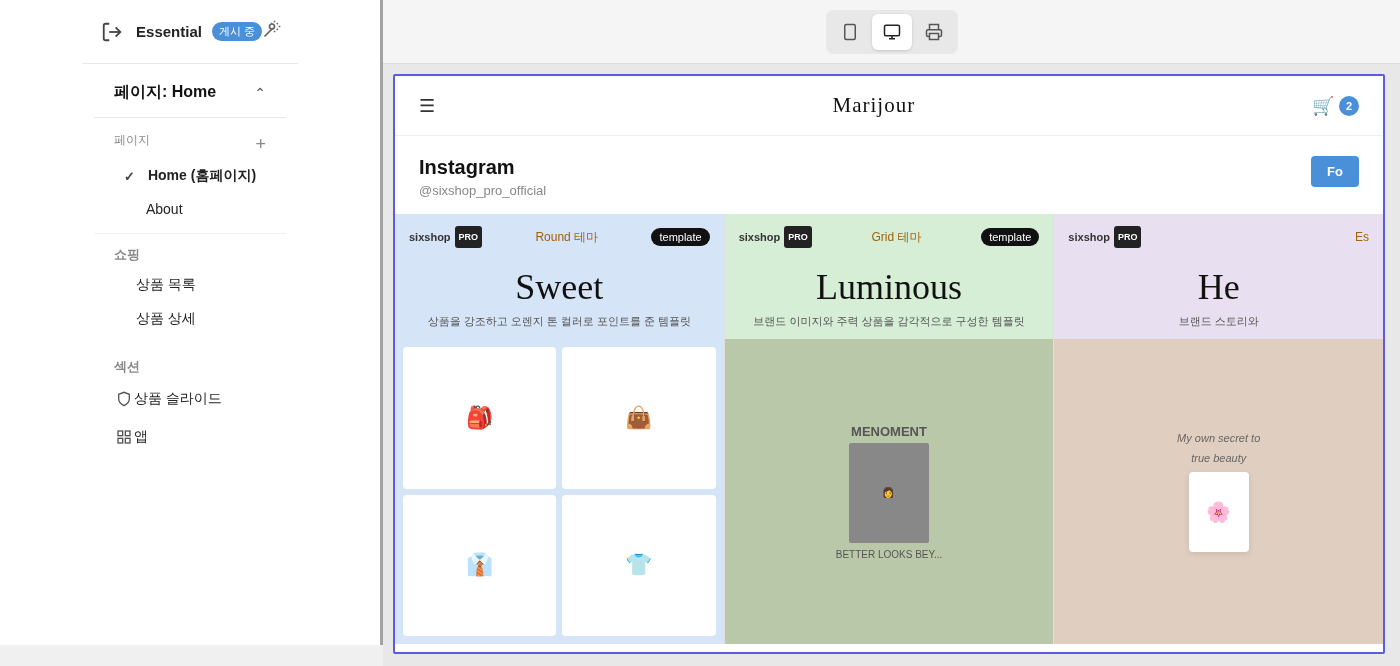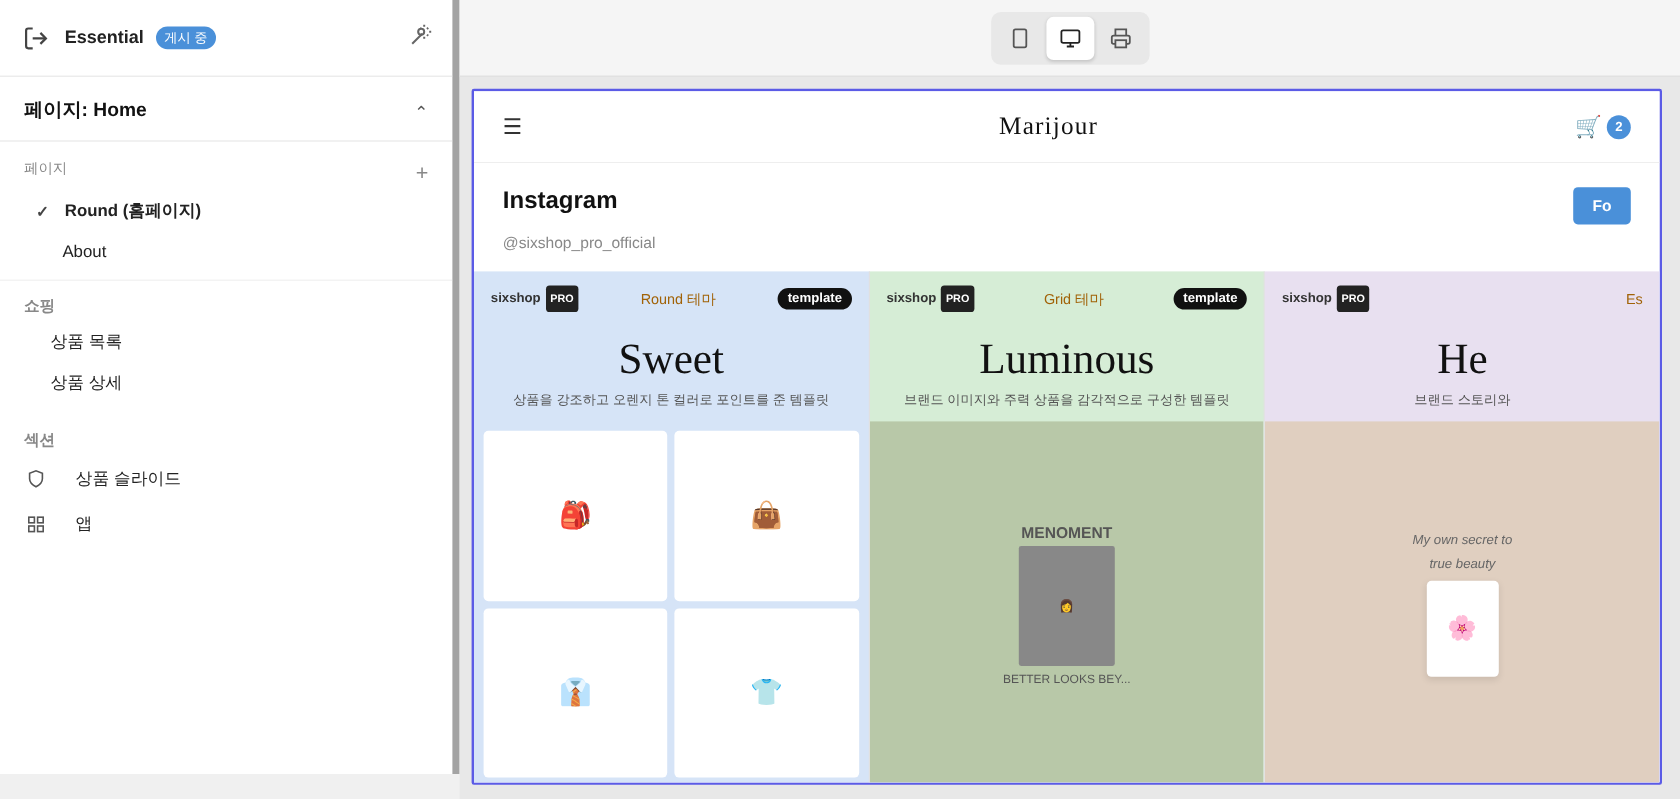--- a/index.html
+++ b/index.html
@@ -3,25 +3,26 @@
   <meta charset="utf-8">
   <style>
     * { box-sizing: border-box; margin: 0; padding: 0; }
     body { font-family: -apple-system, BlinkMacSystemFont, 'Segoe UI', sans-serif; background: #f0f0f0; display: flex; height: 666px; overflow: hidden; }
 
     
     .sidebar {
       width: 383px;
       min-width: 383px;
       background: #fff;
-      border-right: 6px solid #a3a3a3;
+      border-right: 3px solid #a3a3a3;
       display: flex;
       flex-direction: column;
       height: 645px;
       overflow: hidden;
+      align-items: center;
     }
 
     .sidebar-header {
       display: flex;
       align-items: center;
       justify-content: space-between;
       padding: 14px 16px;
       border-bottom: 1px solid #e8e8e8;
       height: 64px;
     }
@@ -151,21 +152,21 @@
     .section-label {
       font-size: 13px;
       color: #888;
       font-weight: 600;
       padding: 14px 20px 4px 20px;
     }
 
     .section-item {
       display: flex;
       align-items: center;
-      gap: 23px;
+      gap: 0;
       padding: 9px 10px;
       border-radius: 6px;
       cursor: pointer;
       font-size: 14px;
       color: #222;
     }
 
     .section-item-icon {
       width: 20px;
       height: 20px;
@@ -279,21 +280,21 @@
 
     .instagram-title {
       font-size: 20px;
       font-weight: 700;
       color: #111;
     }
 
     .instagram-handle {
       font-size: 13px;
       color: #888;
-      margin-top: 16px;
+      margin-top: 4px;
     }
 
     .follow-btn {
       background: #4A90D9;
       color: #fff;
       border: none;
       padding: 8px 16px;
       border-radius: 4px;
       font-size: 13px;
       font-weight: 600;
@@ -346,21 +347,21 @@
     }
 
     .card-type { font-size: 12px; color: #a16207; }
 
     .template-badge {
       background: #111;
       color: #fff;
       font-size: 11px;
       padding: 3px 8px;
       border-radius: 12px;
-      font-weight: 700;
+      font-weight: 400;
     }
 
     .card-title {
       font-size: 36px;
       font-family: Georgia, serif;
       font-weight: 400;
       text-align: center;
       padding: 8px 0 6px;
       color: #111;
     }
@@ -420,21 +421,21 @@
     </div>
 
     <div class="section-group">
       <div class="section-group-header">
         <span class="section-group-label">페이지</span>
         <button class="add-btn">+</button>
       </div>
 
       <div class="nav-item active">
         <span class="check-icon">✓</span>
-        <span>Round (홈페이지)</span>
+        <span>Home (홈페이지)</span>
       </div>
 
       <div class="nav-item nav-item-indent">
         <span>About</span>
       </div>
     </div>
 
     <div>
       <div class="shopping-label">쇼핑</div>
       <div style="padding: 0 10px 8px;">

